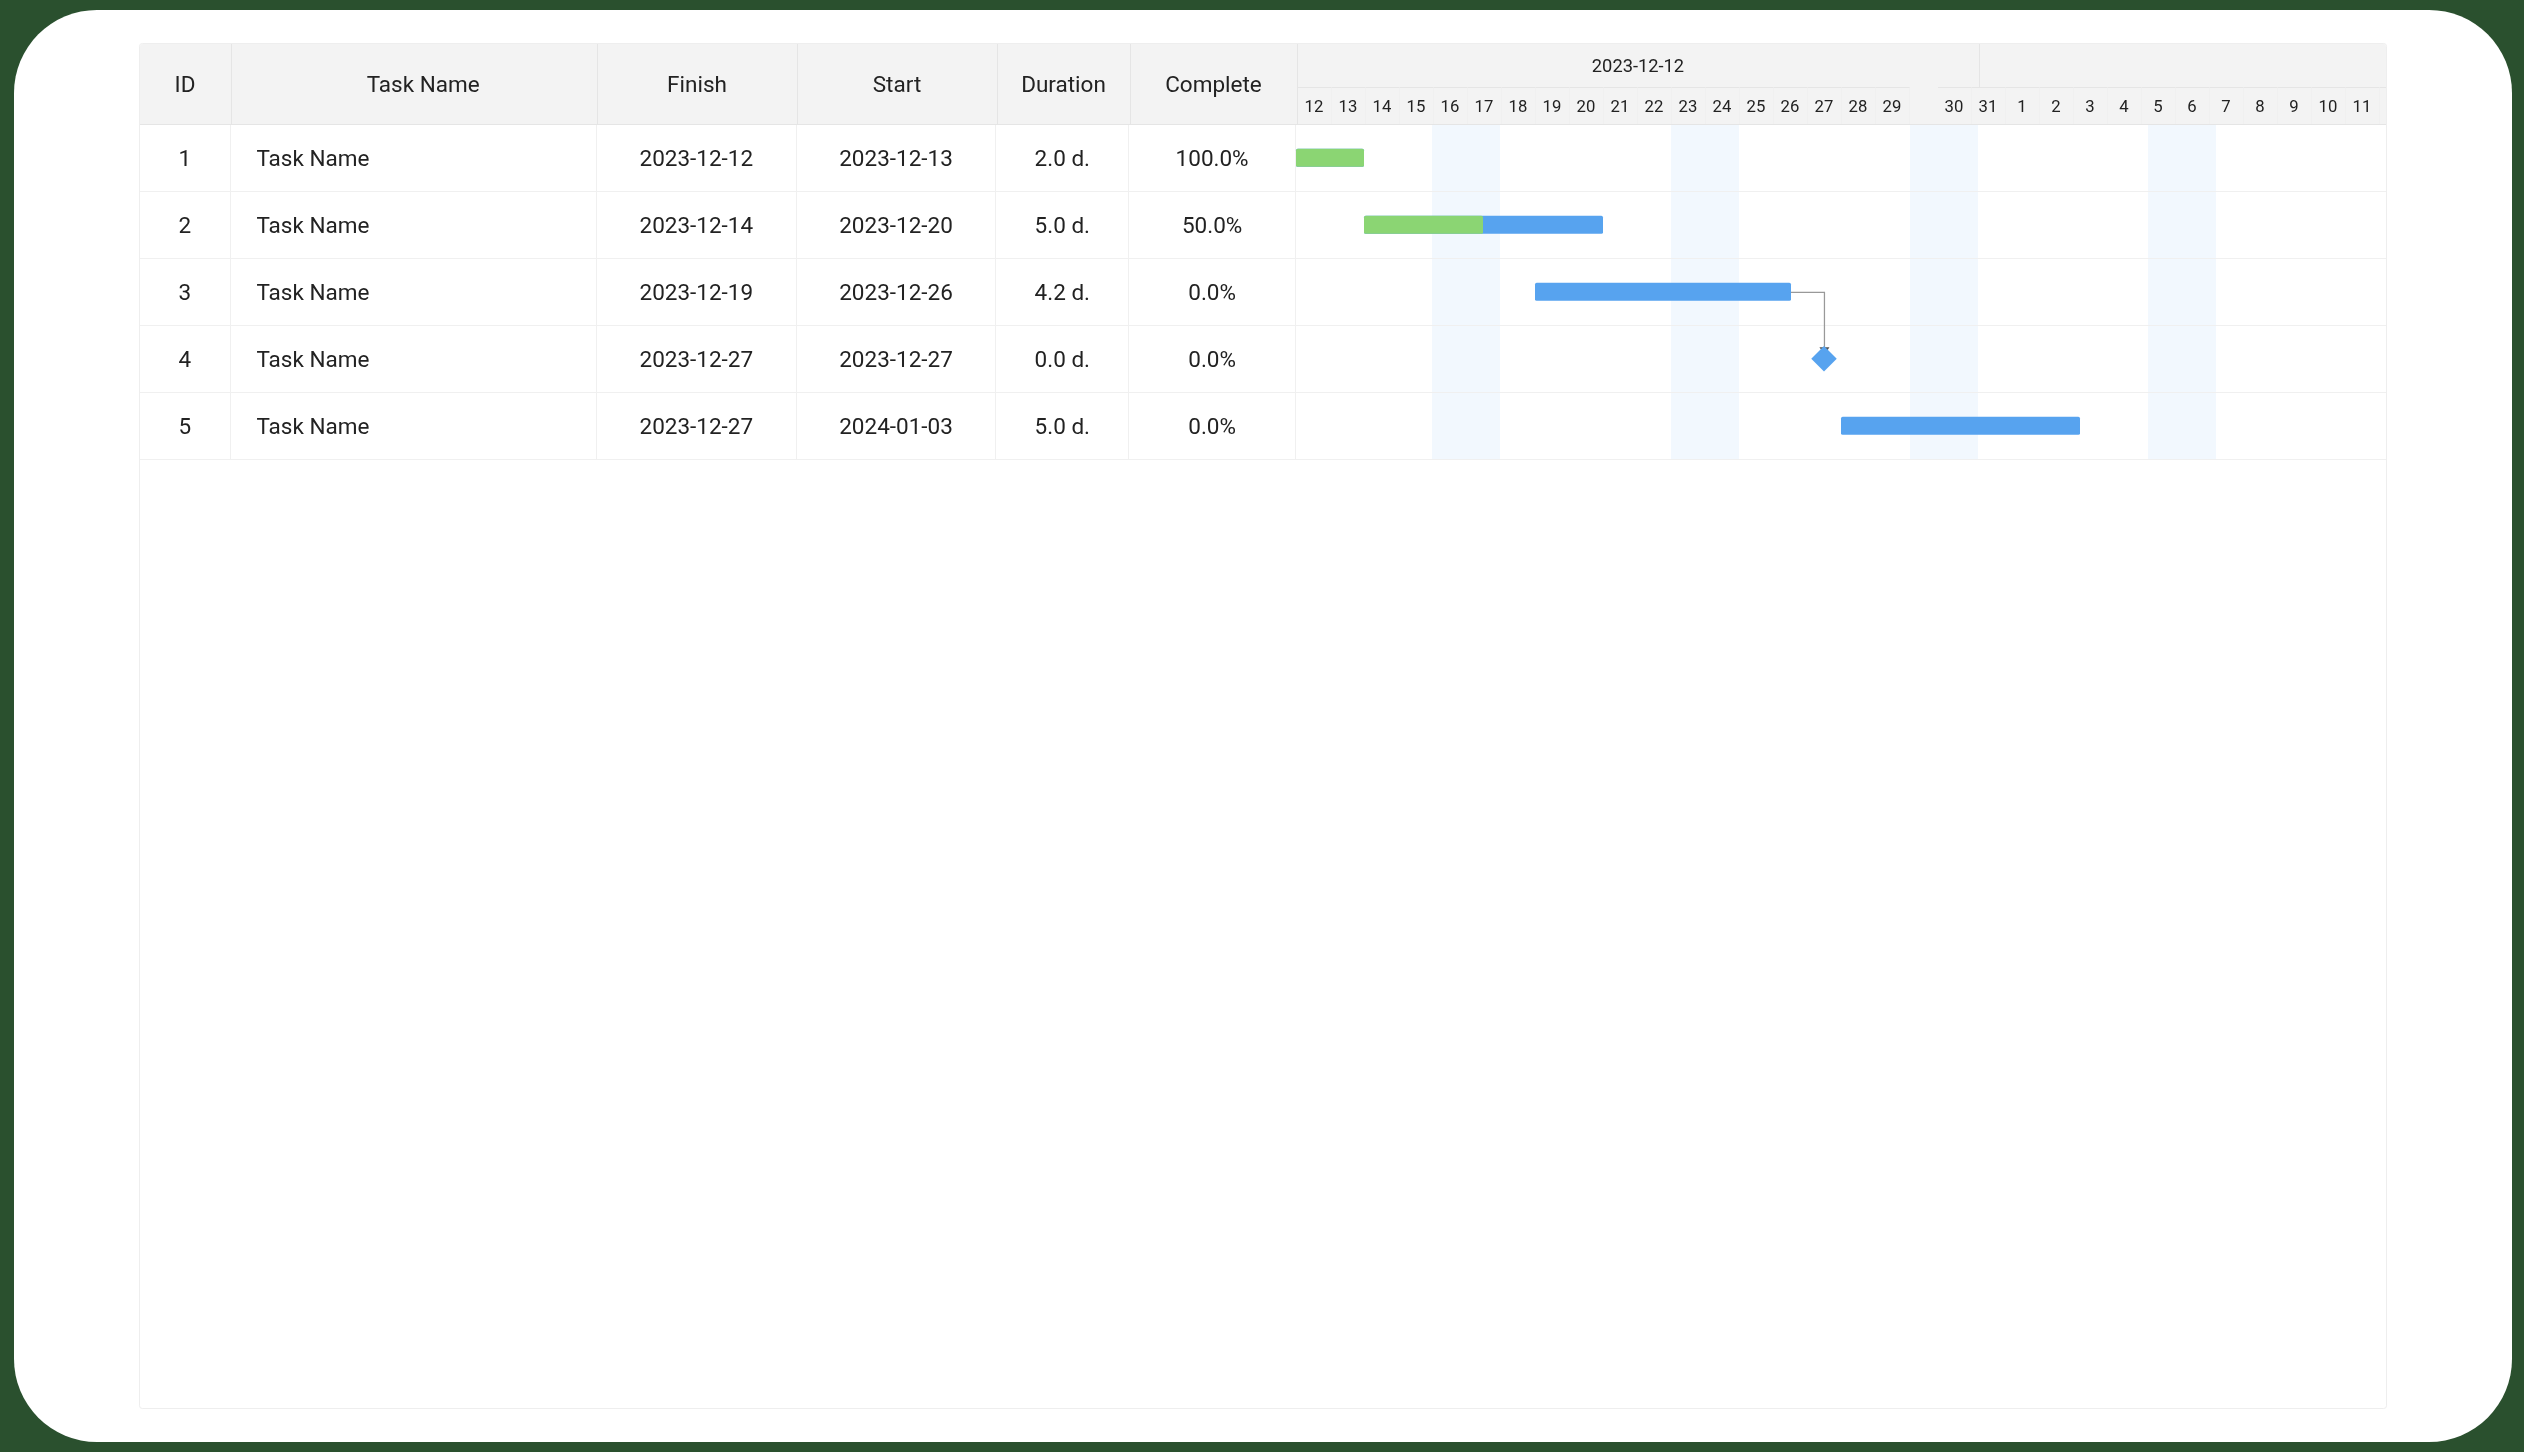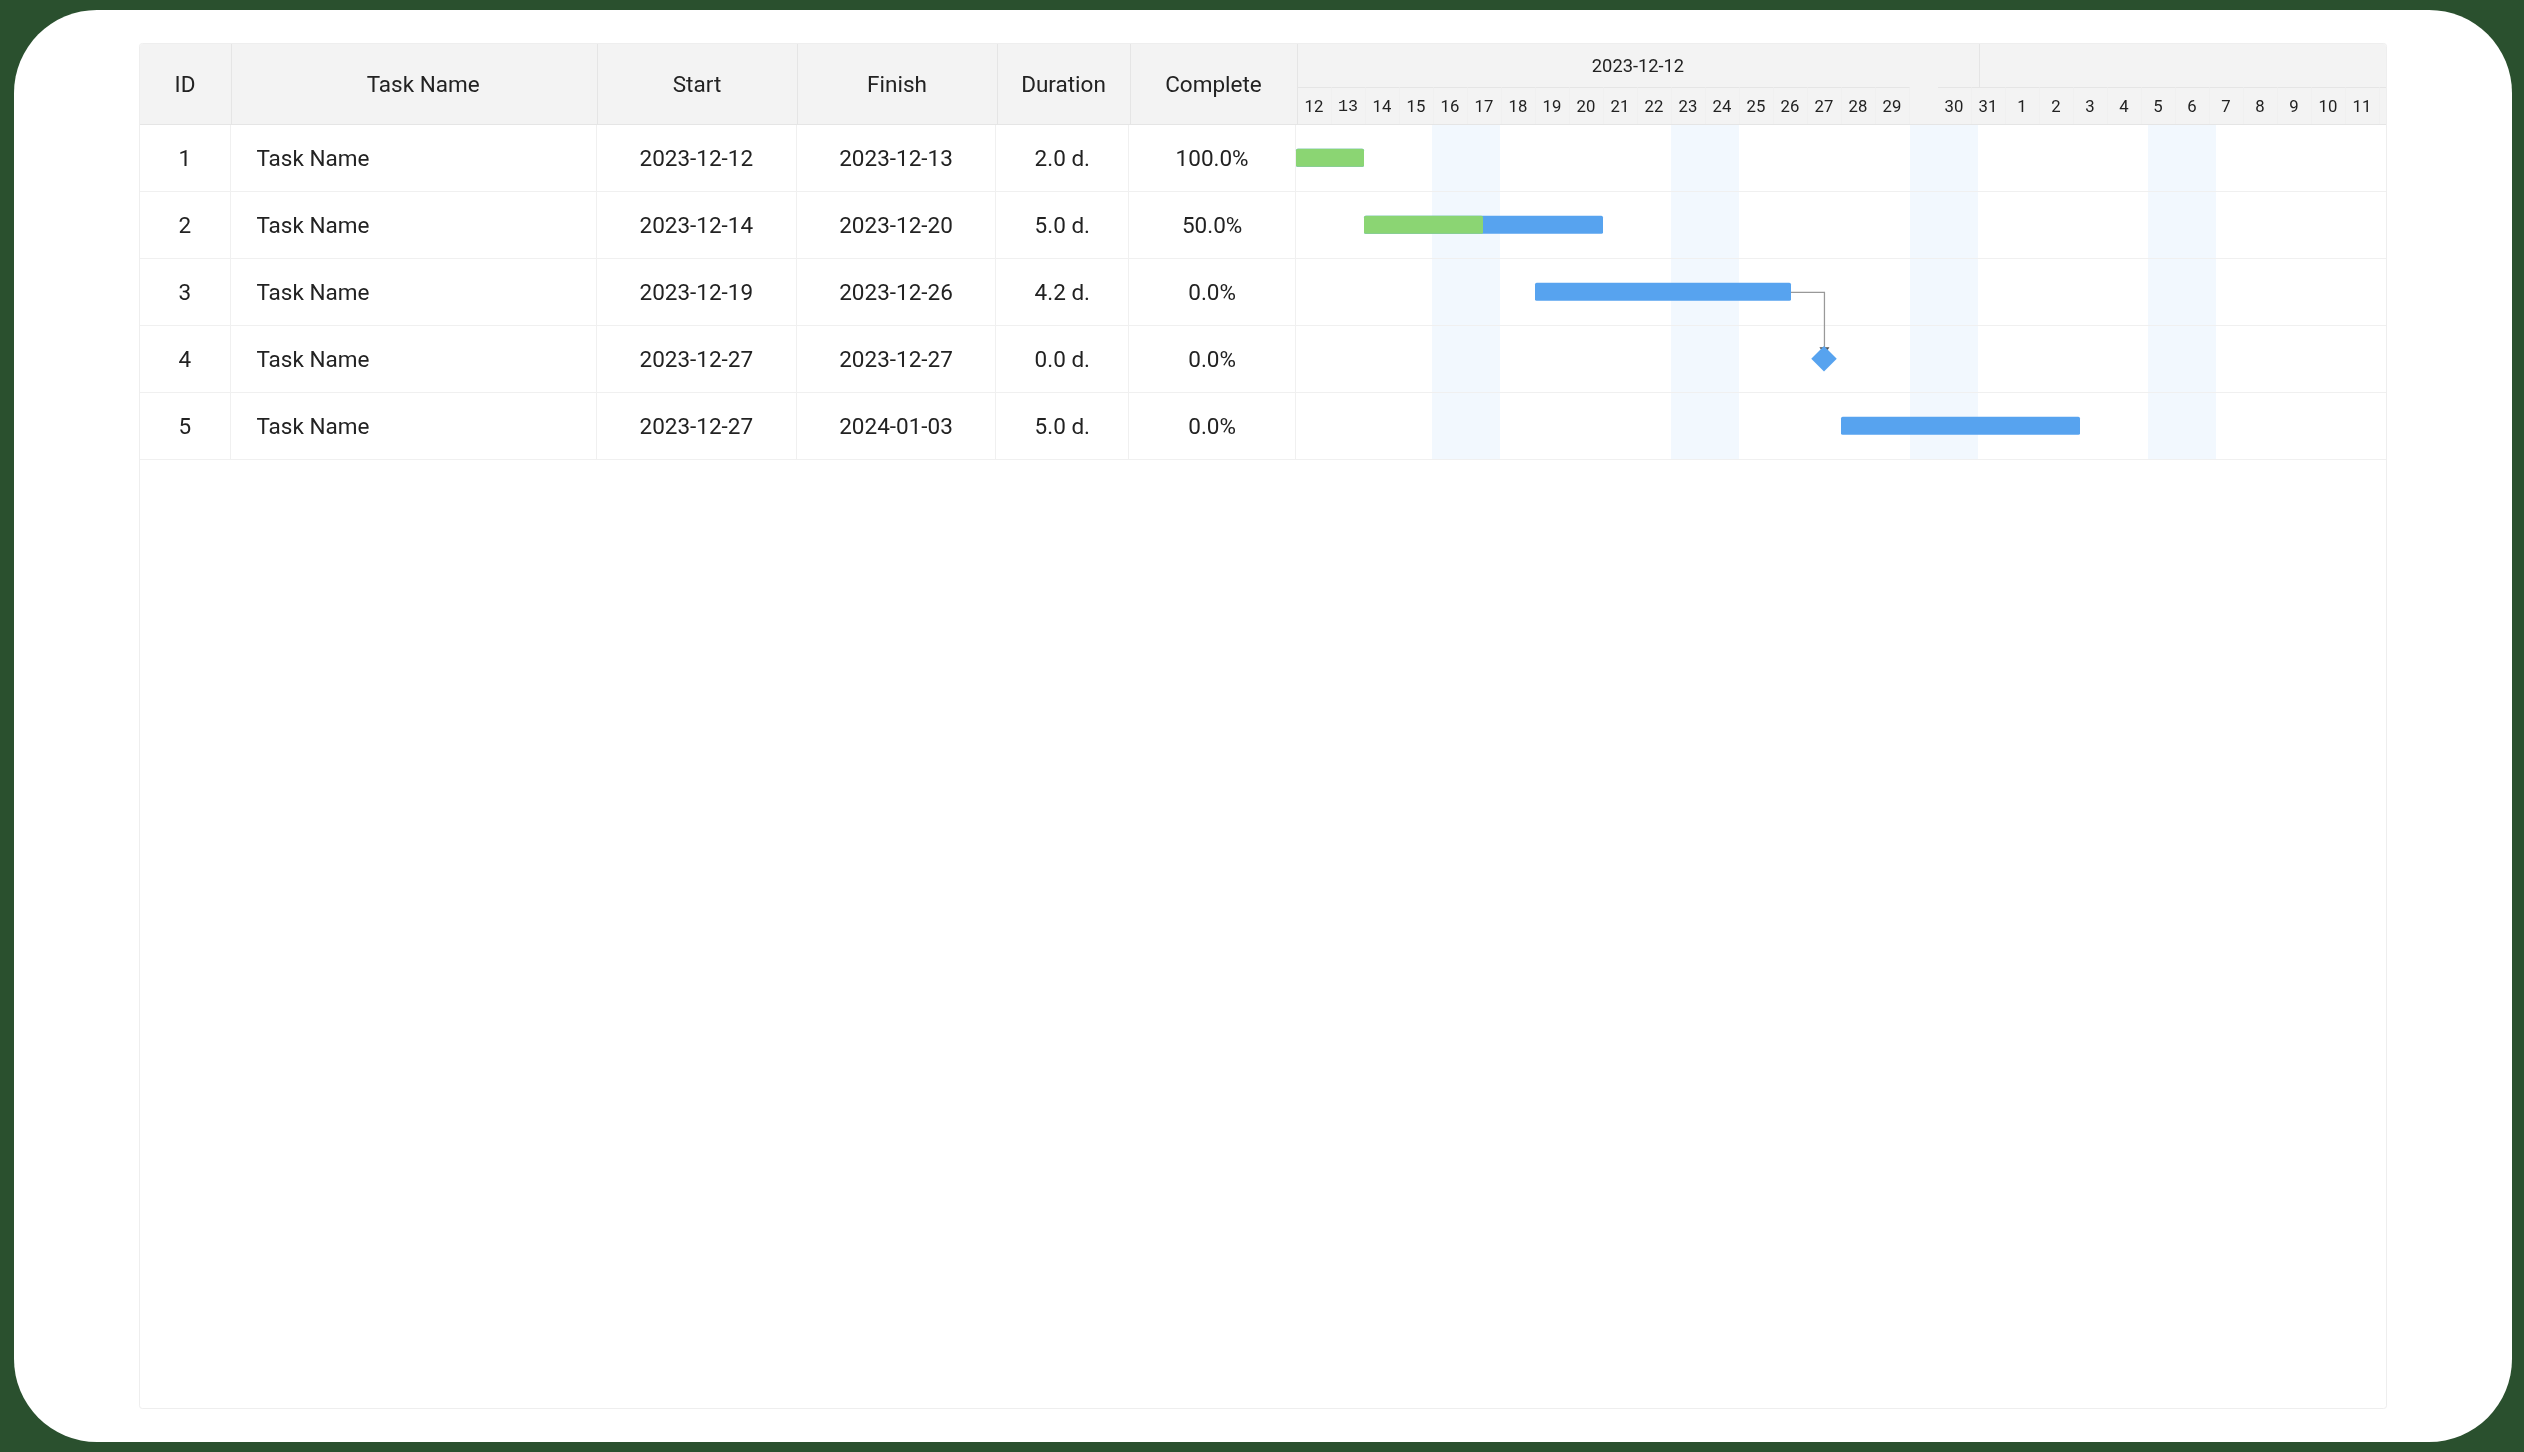--- a/index.html
+++ b/index.html
@@ -156,33 +156,33 @@
 </head>
 <body>
 
 <div class="card">
   <div class="gantt-container">
 
     <div class="gantt-header">
       <div class="left-cols">
         <div class="hdr-cell col-id">ID</div>
         <div class="hdr-cell col-name" style="justify-content:center">Task Name</div>
+        <div class="hdr-cell col-finish">Finish</div>
         <div class="hdr-cell col-start">Start</div>
-        <div class="hdr-cell col-finish">Finish</div>
         <div class="hdr-cell col-dur">Duration</div>
         <div class="hdr-cell col-comp">Complete</div>
       </div>
       <div class="right-cols">
         <div class="timeline-header">
           <div class="timeline-header-top" id="tl-top">
               <div style="width: 682px;">2023-12-12</div>
             </div>
           <div class="timeline-header-days" id="tl-days">
               <div style="width: 34px;">12</div>
-              <div style="width: 34px; font-family: Liberation Mono, monospace;">13</div>
+              <div style="width: 34px;">13</div>
               <div style="width: 34px;">14</div>
               <div style="width: 34px;">15</div>
               <div style="width: 34px;">16</div>
               <div style="width: 34px;">17</div>
               <div style="width: 34px;">18</div>
               <div style="width: 34px;">19</div>
               <div style="width: 34px;">20</div>
               <div style="width: 34px;">21</div>
               <div style="width: 34px;">22</div>
               <div style="width: 34px;">23</div>

